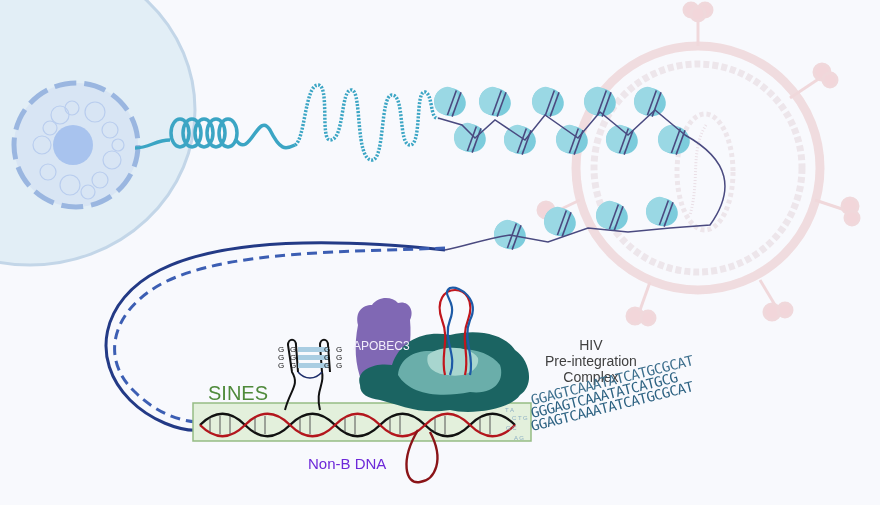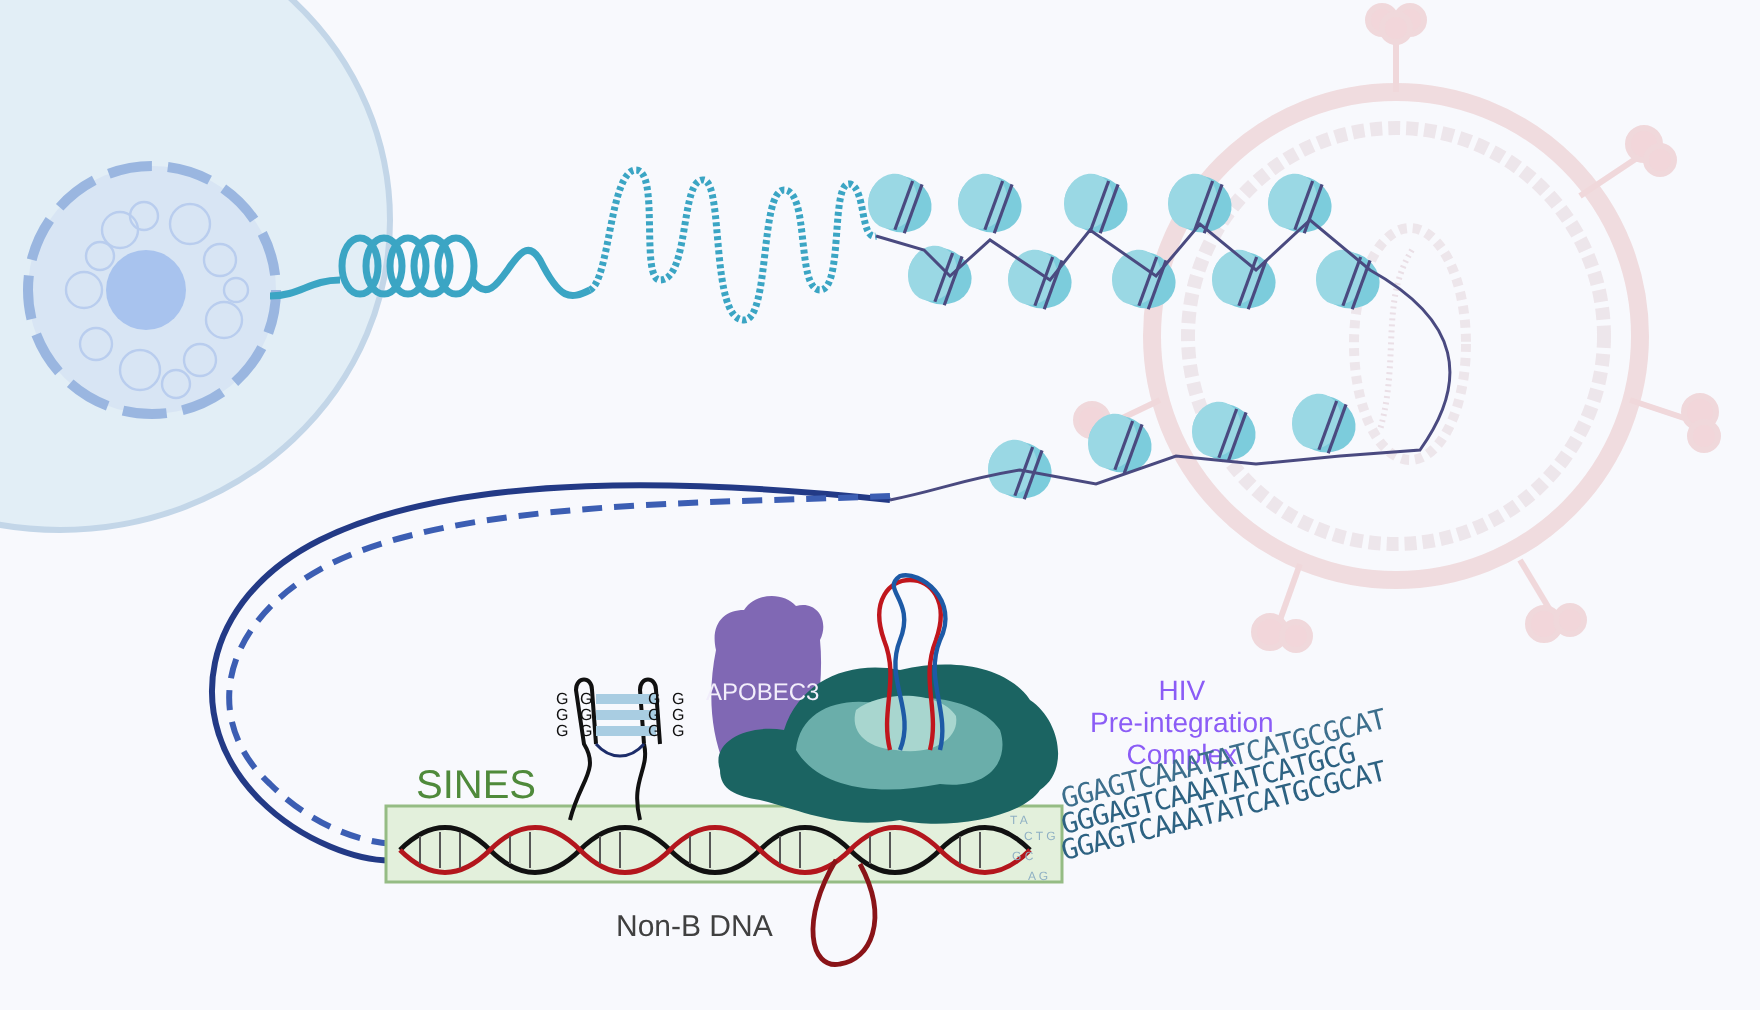--- a/index.html
+++ b/index.html
@@ -1,22 +1,22 @@
 <!DOCTYPE html>
 <html><head>
 <meta charset="utf-8">
 <style>
   html, body { margin:0; padding:0; }
   body { width:880px; height:505px; background:#f8f9fd; position:relative; overflow:hidden;
          font-family:"Liberation Sans", sans-serif; }
   #stage { position:absolute; left:0; top:0; width:880px; height:505px; }
   .lbl { position:absolute; font-family:"Liberation Sans", sans-serif; white-space:nowrap; }
   .sines { left:208px; top:382px; font-size:20px; }
-  .nonb { left:308px; top:455px; font-size:15px; color:#404040; }
-  .hiv { left:545px; top:337px; font-size:14px; color:#8b5cf6; text-align:center; line-height:16px; }
+  .nonb { left:308px; top:455px; font-size:15px; color:#6d28d9; }
+  .hiv { left:545px; top:337px; font-size:14px; color:#404040; text-align:center; line-height:16px; }
   .apo { left:353px; top:339px; font-size:12px; color:#f2eefb; }
   .seq { position:absolute; font-family:"DejaVu Sans Mono", monospace; font-size:14px; white-space:nowrap;
          transform-origin:left bottom; letter-spacing:-0.5px; }
 </style>
 </head>
 <body>
 
 <svg id="stage" viewBox="0 0 880 505" xmlns="http://www.w3.org/2000/svg">
 
   <g>

